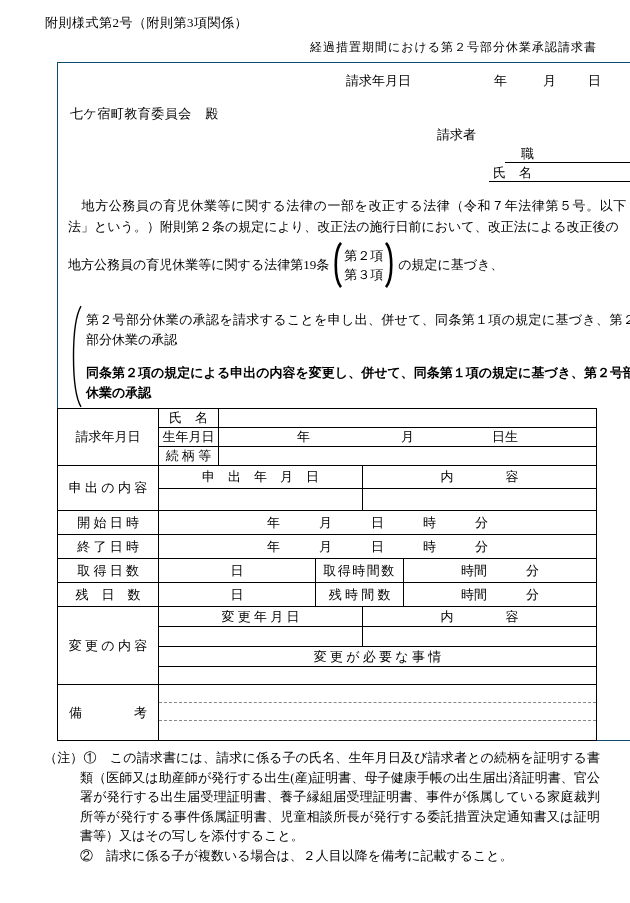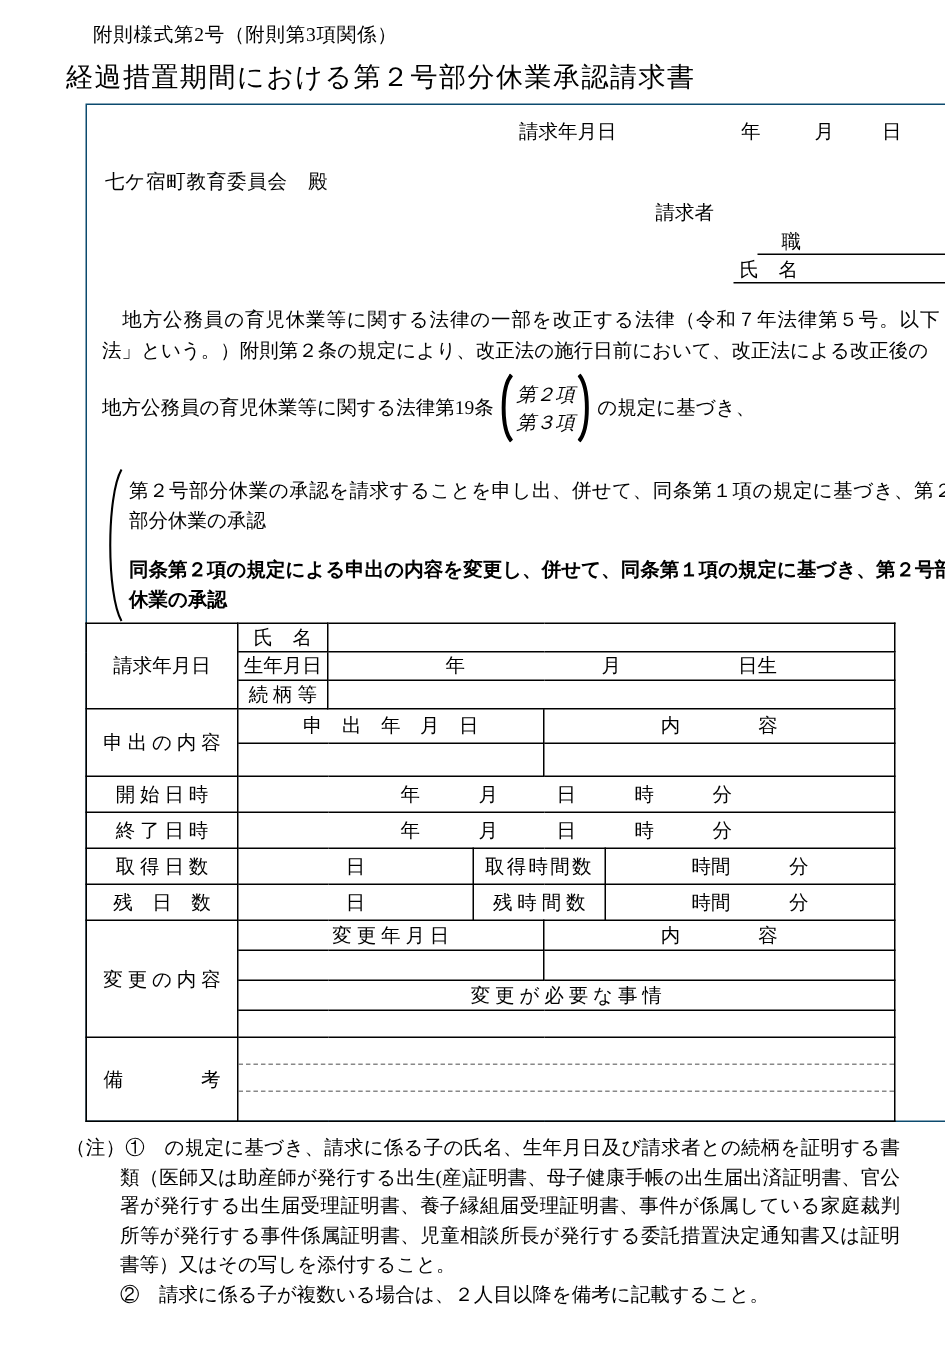--- a/index.html
+++ b/index.html
@@ -5,22 +5,22 @@
   * { box-sizing: border-box; margin: 0; padding: 0; }
   html, body { background: #ffffff; }
   body {
     width: 630px; height: 903px;
     font-family: "Liberation Serif", "DejaVu Serif", serif;
     color: #000; font-size: 13px;
     position: relative; overflow: hidden;
   }
   .page { padding: 14px 33px 0 44px; }
 
-  .form-no { margin-left: 18px; font-size: 13px; letter-spacing: .5px; }
-  .doc-title { text-align: left; margin-top: 7px; font-size: 18px; letter-spacing: 1px; }
+  .form-no { margin-left: 1px; font-size: 13px; letter-spacing: .5px; }
+  .doc-title { text-align: right; margin-top: 7px; font-size: 12px; letter-spacing: 1px; }
 
   .form-box {
     margin-left: 13px; margin-top: 6px; width: 621px;
     border: 1px solid #0c4a6e;
   }
   .box-inner { padding: 8px 10px 0 10px; }
 
   
   .date-line { display: flex; height: 20px; align-items: center; }
   .date-line .lbl { margin-left: 278px; }
@@ -36,21 +36,21 @@
   .req-who { width: 52px; }
   .req-field { flex: 1; border-bottom: 1px solid #000; padding-left: 4px; height: 18px; }
   .req-field.short { margin-left: 16px; padding-left: 16px; }
 
   
   .para1 { margin-top: 13px; line-height: 21px; text-align: justify; }
 
   .clause-line { display: flex; align-items: center; margin-top: 3px; height: 50px; }
   .sbracket { display: inline-flex; align-items: stretch; margin: 0 3px; height: 46px; }
   .sbracket .items { display: flex; flex-direction: column; justify-content: center; padding: 0 2px; }
-  .sbracket .items span { line-height: 19px; font-size: 13px; font-style: italic; }
+  .sbracket .items span { line-height: 19px; font-size: 13px; }
   .paren-svg { height: 100%; }
 
   
   .options { position: relative; margin-top: 15px; padding: 5px 18px; }
   .options .paren-abs { position: absolute; top: 0; bottom: 0; height: 100%; width: 13px; }
   .options .paren-abs.left { left: 1px; }
   .options .paren-abs.right { right: 1px; }
   .option { line-height: 20px; text-align: justify; }
   .option + .option { margin-top: 13px; font-weight: bold; }
 
@@ -220,17 +220,17 @@
           <div class="remark-line"></div>
           <div class="remark-line"></div>
           <div class="remark-line last"></div>
         </td>
       </tr>
     </tbody>
       </table>
   </div>
 
   <div class="notes">
-    <div class="note-1">（注）①　の規定に基づき、請求に係る子の氏名、生年月日及び請求者との続柄を証明する書類（医師又は助産師が発行する出生(産)証明書、母子健康手帳の出生届出済証明書、官公署が発行する出生届受理証明書、養子縁組届受理証明書、事件が係属している家庭裁判所等が発行する事件係属証明書、児童相談所長が発行する委託措置決定通知書又は証明書等）又はその写しを添付すること。</div>
+    <div class="note-1">（注）①　この請求書には、請求に係る子の氏名、生年月日及び請求者との続柄を証明する書類（医師又は助産師が発行する出生(産)証明書、母子健康手帳の出生届出済証明書、官公署が発行する出生届受理証明書、養子縁組届受理証明書、事件が係属している家庭裁判所等が発行する事件係属証明書、児童相談所長が発行する委託措置決定通知書又は証明書等）又はその写しを添付すること。</div>
     <div class="note-2">②　請求に係る子が複数いる場合は、２人目以降を備考に記載すること。</div>
   </div>
 
 </div>
 
 </body></html>

